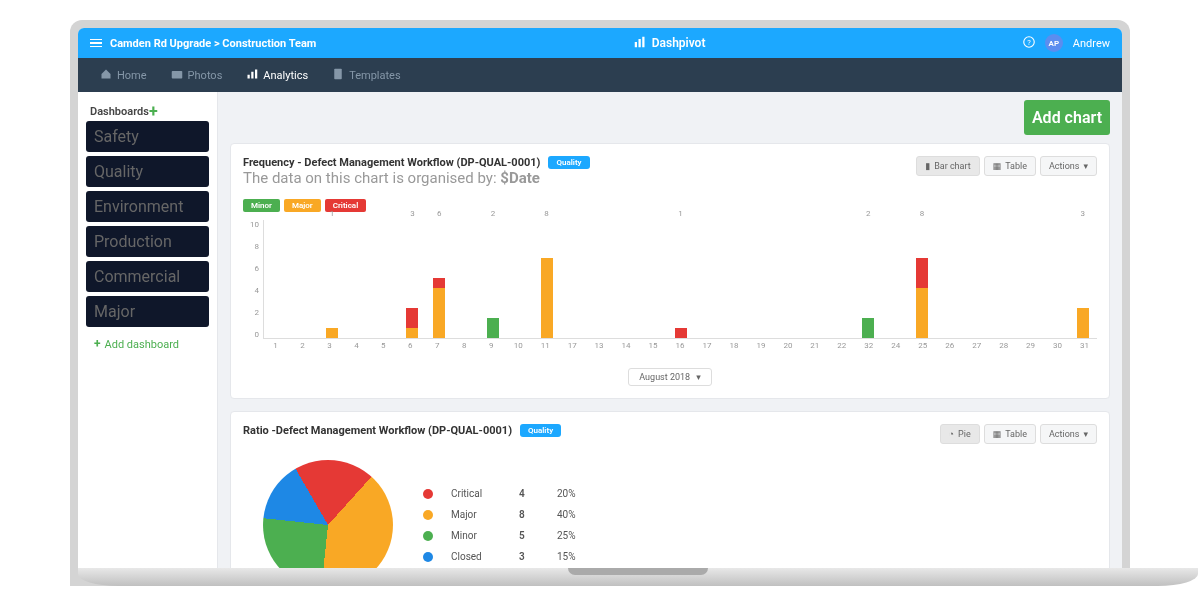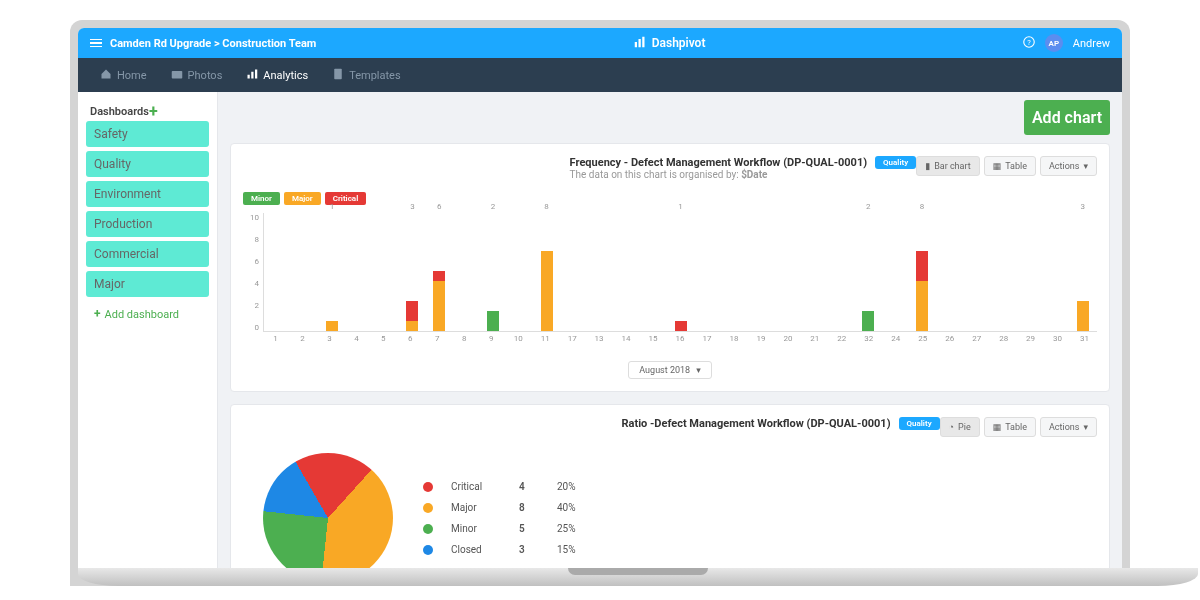--- a/index.html
+++ b/index.html
@@ -14,31 +14,31 @@
 .brand{display:flex;align-items:center;gap:6px;font-weight:600;font-size:12px}
 .topbar-right{display:flex;align-items:center;gap:10px}
 .avatar{width:18px;height:18px;border-radius:50%;background:#5b8def;display:flex;align-items:center;justify-content:center;font-size:8px;font-weight:600}
 .navbar{background:#2c3e50;height:34px;display:flex;align-items:center;padding:0 12px;gap:4px}
 .nav-item{color:#8597a8;font-size:11px;padding:6px 10px;display:flex;align-items:center;gap:5px;cursor:pointer;border-radius:3px}
 .nav-item.active{color:#fff}
 .content{flex:1;display:flex;overflow:hidden}
 .sidebar{width:140px;background:#fff;border-right:1px solid #e5e7eb;padding:10px 8px}
 .sidebar-header{display:flex;align-items:center;font-size:11px;font-weight:600;color:#444;margin-bottom:0;padding:0 4px}
 .plus{color:#4caf50;font-size:16px;font-weight:bold}
-.sb-item{font-size:12px;color:#666;padding:6px 8px;background:#5eead4;margin-bottom:4px;border-radius:3px;cursor:pointer}
+.sb-item{font-size:16px;color:#666;padding:6px 8px;background:#0f172a;margin-bottom:4px;border-radius:3px;cursor:pointer}
 .add-dash{font-size:11px;color:#4caf50;padding:6px 8px;display:flex;align-items:center;gap:4px;cursor:pointer}
 .main{flex:1;background:#f0f2f5;overflow-y:auto;padding:0 12px 12px 12px}
 .main-header{display:flex;justify-content:flex-end;padding:8px 0}
 .add-chart{background:#4caf50;color:#fff;border:none;padding:8px 8px;font-size:16px;font-weight:600;border-radius:3px;cursor:pointer}
 .card{background:#fff;border:1px solid #e5e7eb;border-radius:4px;padding:12px;margin-bottom:12px}
-.card-head{display:flex;justify-content:flex-end;align-items:flex-start;margin-bottom:6px}
+.card-head{display:flex;justify-content:space-between;align-items:flex-start;margin-bottom:6px}
 .card-title-row{display:flex;align-items:center;gap:8px}
 .card-title{font-size:11px;font-weight:700;color:#333}
 .badge{background:#1ca8ff;color:#fff;font-size:8px;padding:2px 8px;border-radius:3px;font-weight:600}
-.card-sub{font-size:10px;color:#999;margin-bottom:6px}
+.card-sub{font-size:15px;color:#999;margin-bottom:6px}
 .card-btns{display:flex;gap:4px}
 .btn-sm{background:#f5f6f7;border:1px solid #ddd;padding:4px 8px;font-size:9px;color:#666;border-radius:3px;display:flex;align-items:center;gap:4px;cursor:pointer}
 .btn-sm.active{background:#e8e8e8}
 .legend{display:flex;gap:4px;margin-bottom:8px}
 .leg-item{font-size:8px;color:#fff;padding:2px 8px;border-radius:2px;font-weight:600}
 .chart-area{height:130px;display:flex;flex-direction:column}
 .chart-body{flex:1;display:flex;position:relative}
 .yaxis{width:20px;display:flex;flex-direction:column;justify-content:space-between;font-size:8px;color:#999;text-align:right;padding-right:4px}
 .bars{flex:1;display:flex;align-items:flex-end;gap:2px;border-left:1px solid #ddd;border-bottom:1px solid #ddd;position:relative;padding:0 2px}
 .bar-col{flex:1;display:flex;flex-direction:column;align-items:center;justify-content:flex-end;height:100%;position:relative}

